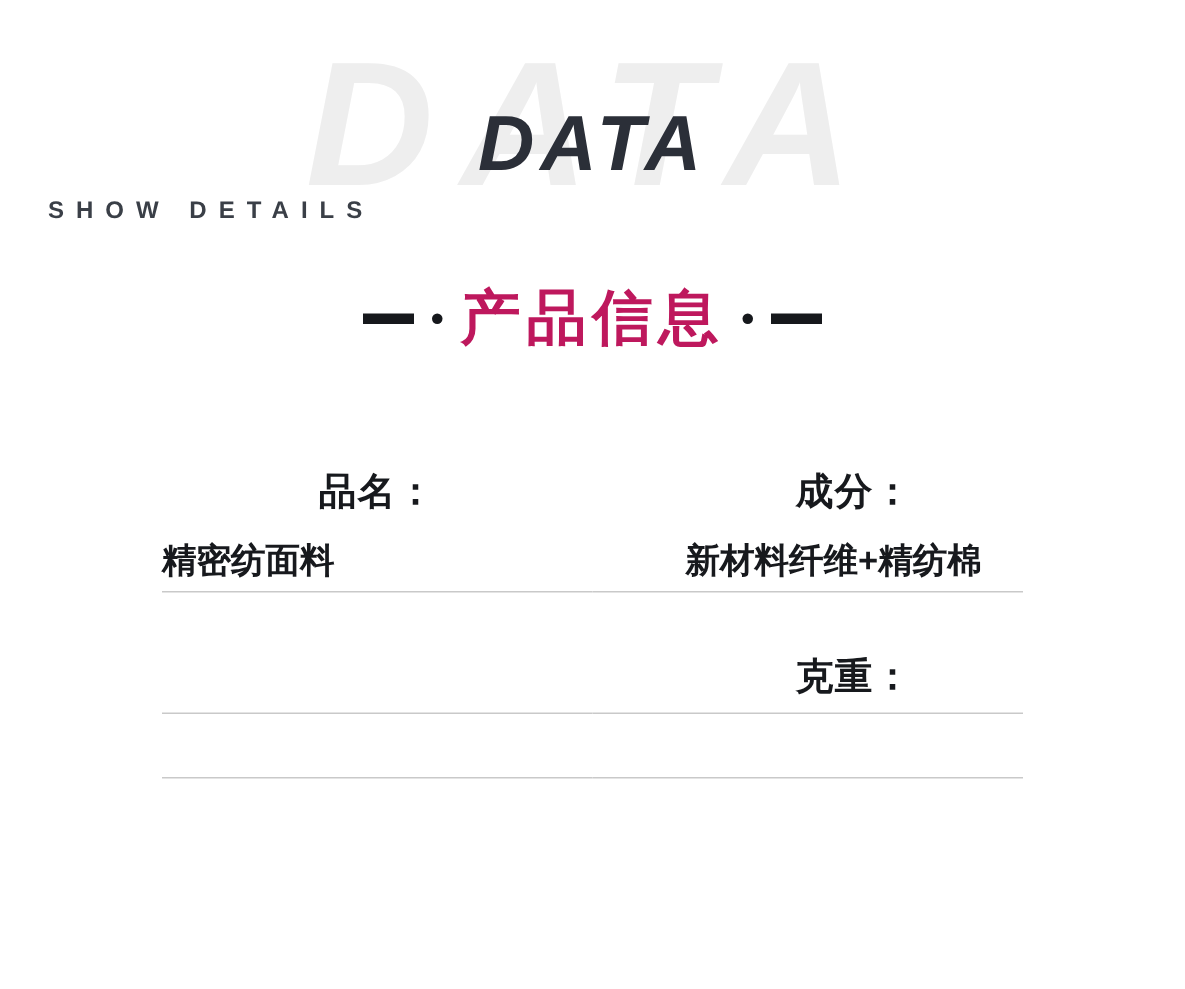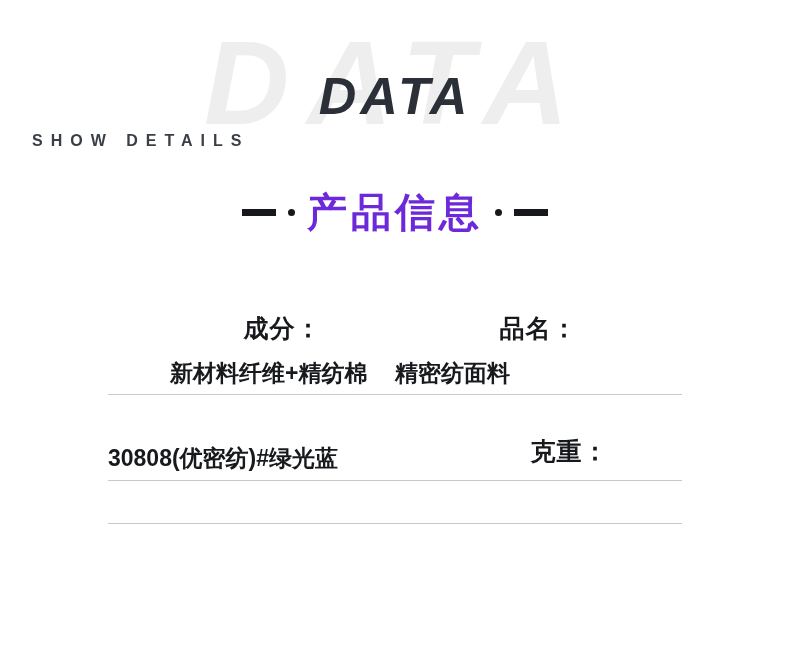--- a/index.html
+++ b/index.html
@@ -90,21 +90,21 @@
     display: inline-block;
     width: 7px;
     height: 7px;
     border-radius: 50%;
     background: #16181c;
   }
   .cn-title {
     font-size: 40px;
     font-weight: bold;
     letter-spacing: 4px;
-    color: #6d28d9;
+    color: #be185d;
     line-height: 1.2;
     white-space: nowrap;
   }
 
   
   .specs {
     position: absolute;
     top: 310px;
     left: 0;
     width: 790px;
@@ -160,33 +160,32 @@
       <span class="deco-dot"></span>
       <span class="cn-title">产品信息</span>
       <span class="deco-dot"></span>
       <span class="deco-dash"></span>
     </div>
   </div>
 
   <div class="specs">
 
     <div class="spec-row">
+      <div class="spec-cell left">
+        <div class="spec-label">品名：</div>
+        <div class="spec-value">精密纺面料</div>
+      </div>
       <div class="spec-cell right">
         <div class="spec-label">成分：</div>
         <div class="spec-value">新材料纤维+精纺棉</div>
-      </div>
-      <div class="spec-cell left">
-        <div class="spec-label">品名：</div>
-        <div class="spec-value">精密纺面料</div>
       </div>
     </div>
 
     <div class="spec-row">
       <div class="spec-cell left">
-        <div class="spec-value">30808(优密纺)#绿光蓝</div>
       </div>
       <div class="spec-cell right">
         <div class="spec-label">克重：</div>
       </div>
     </div>
 
     <div class="spec-row">
       <div class="spec-cell left">
       </div>
       <div class="spec-cell right">

